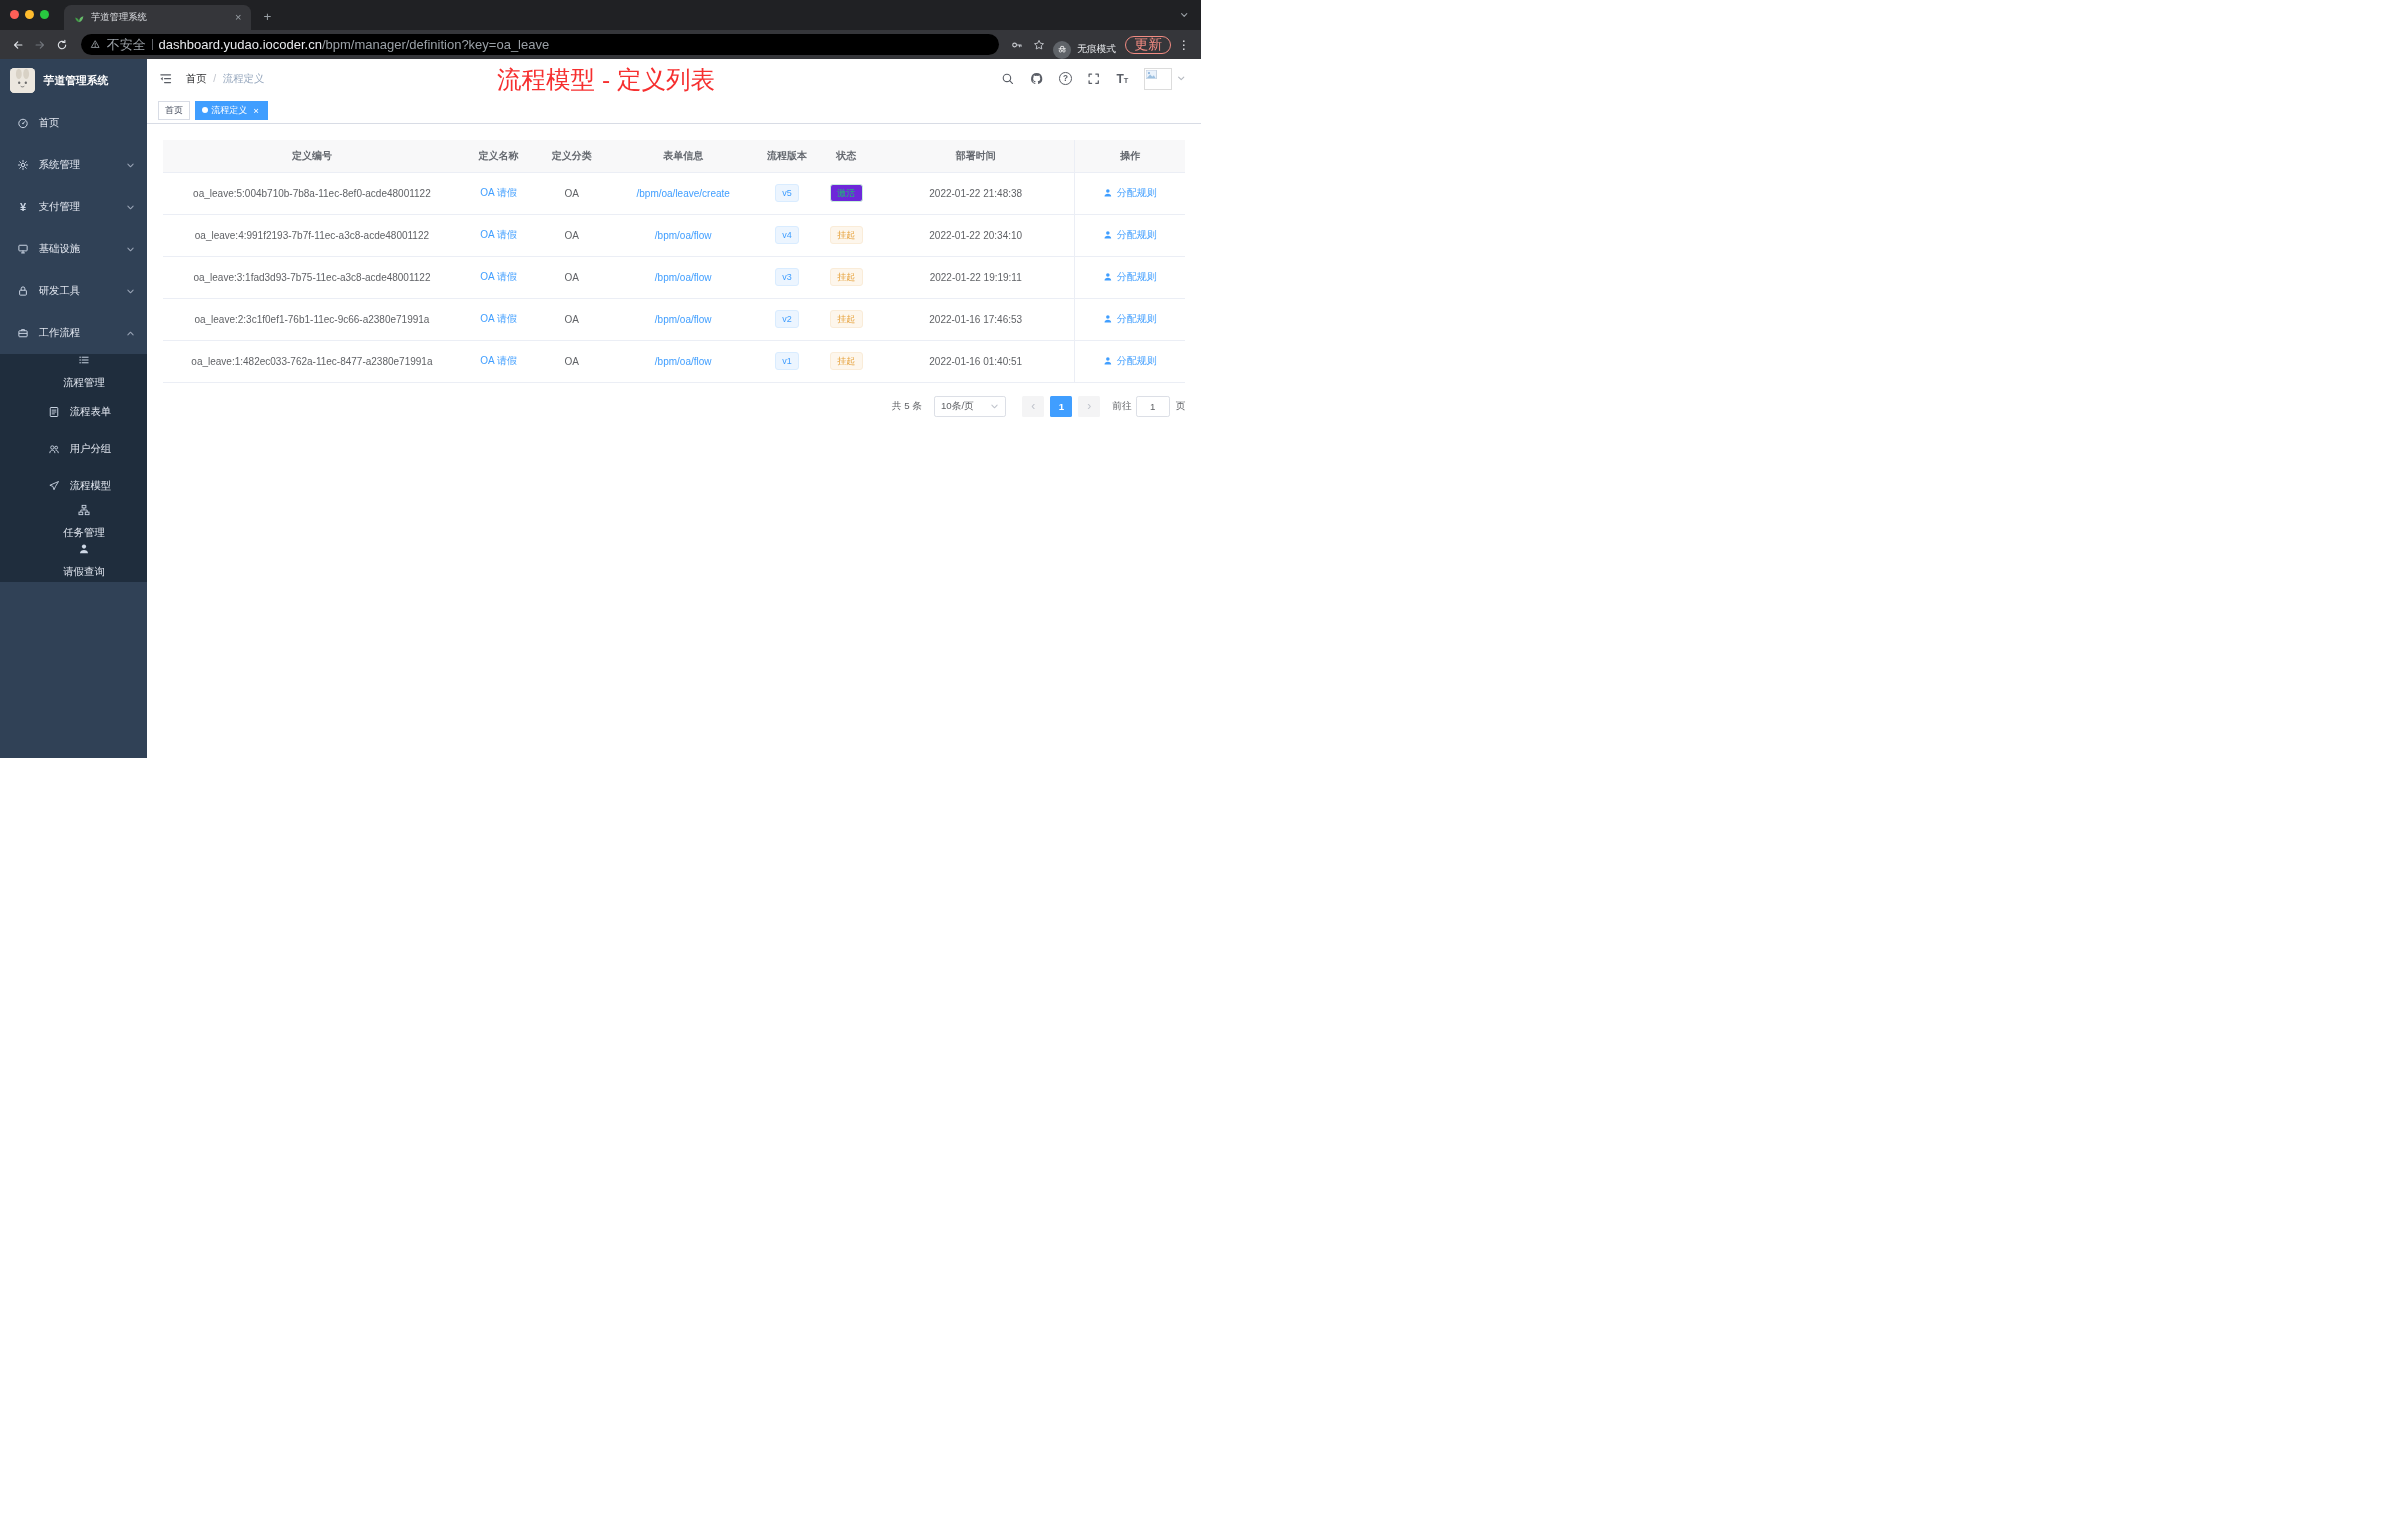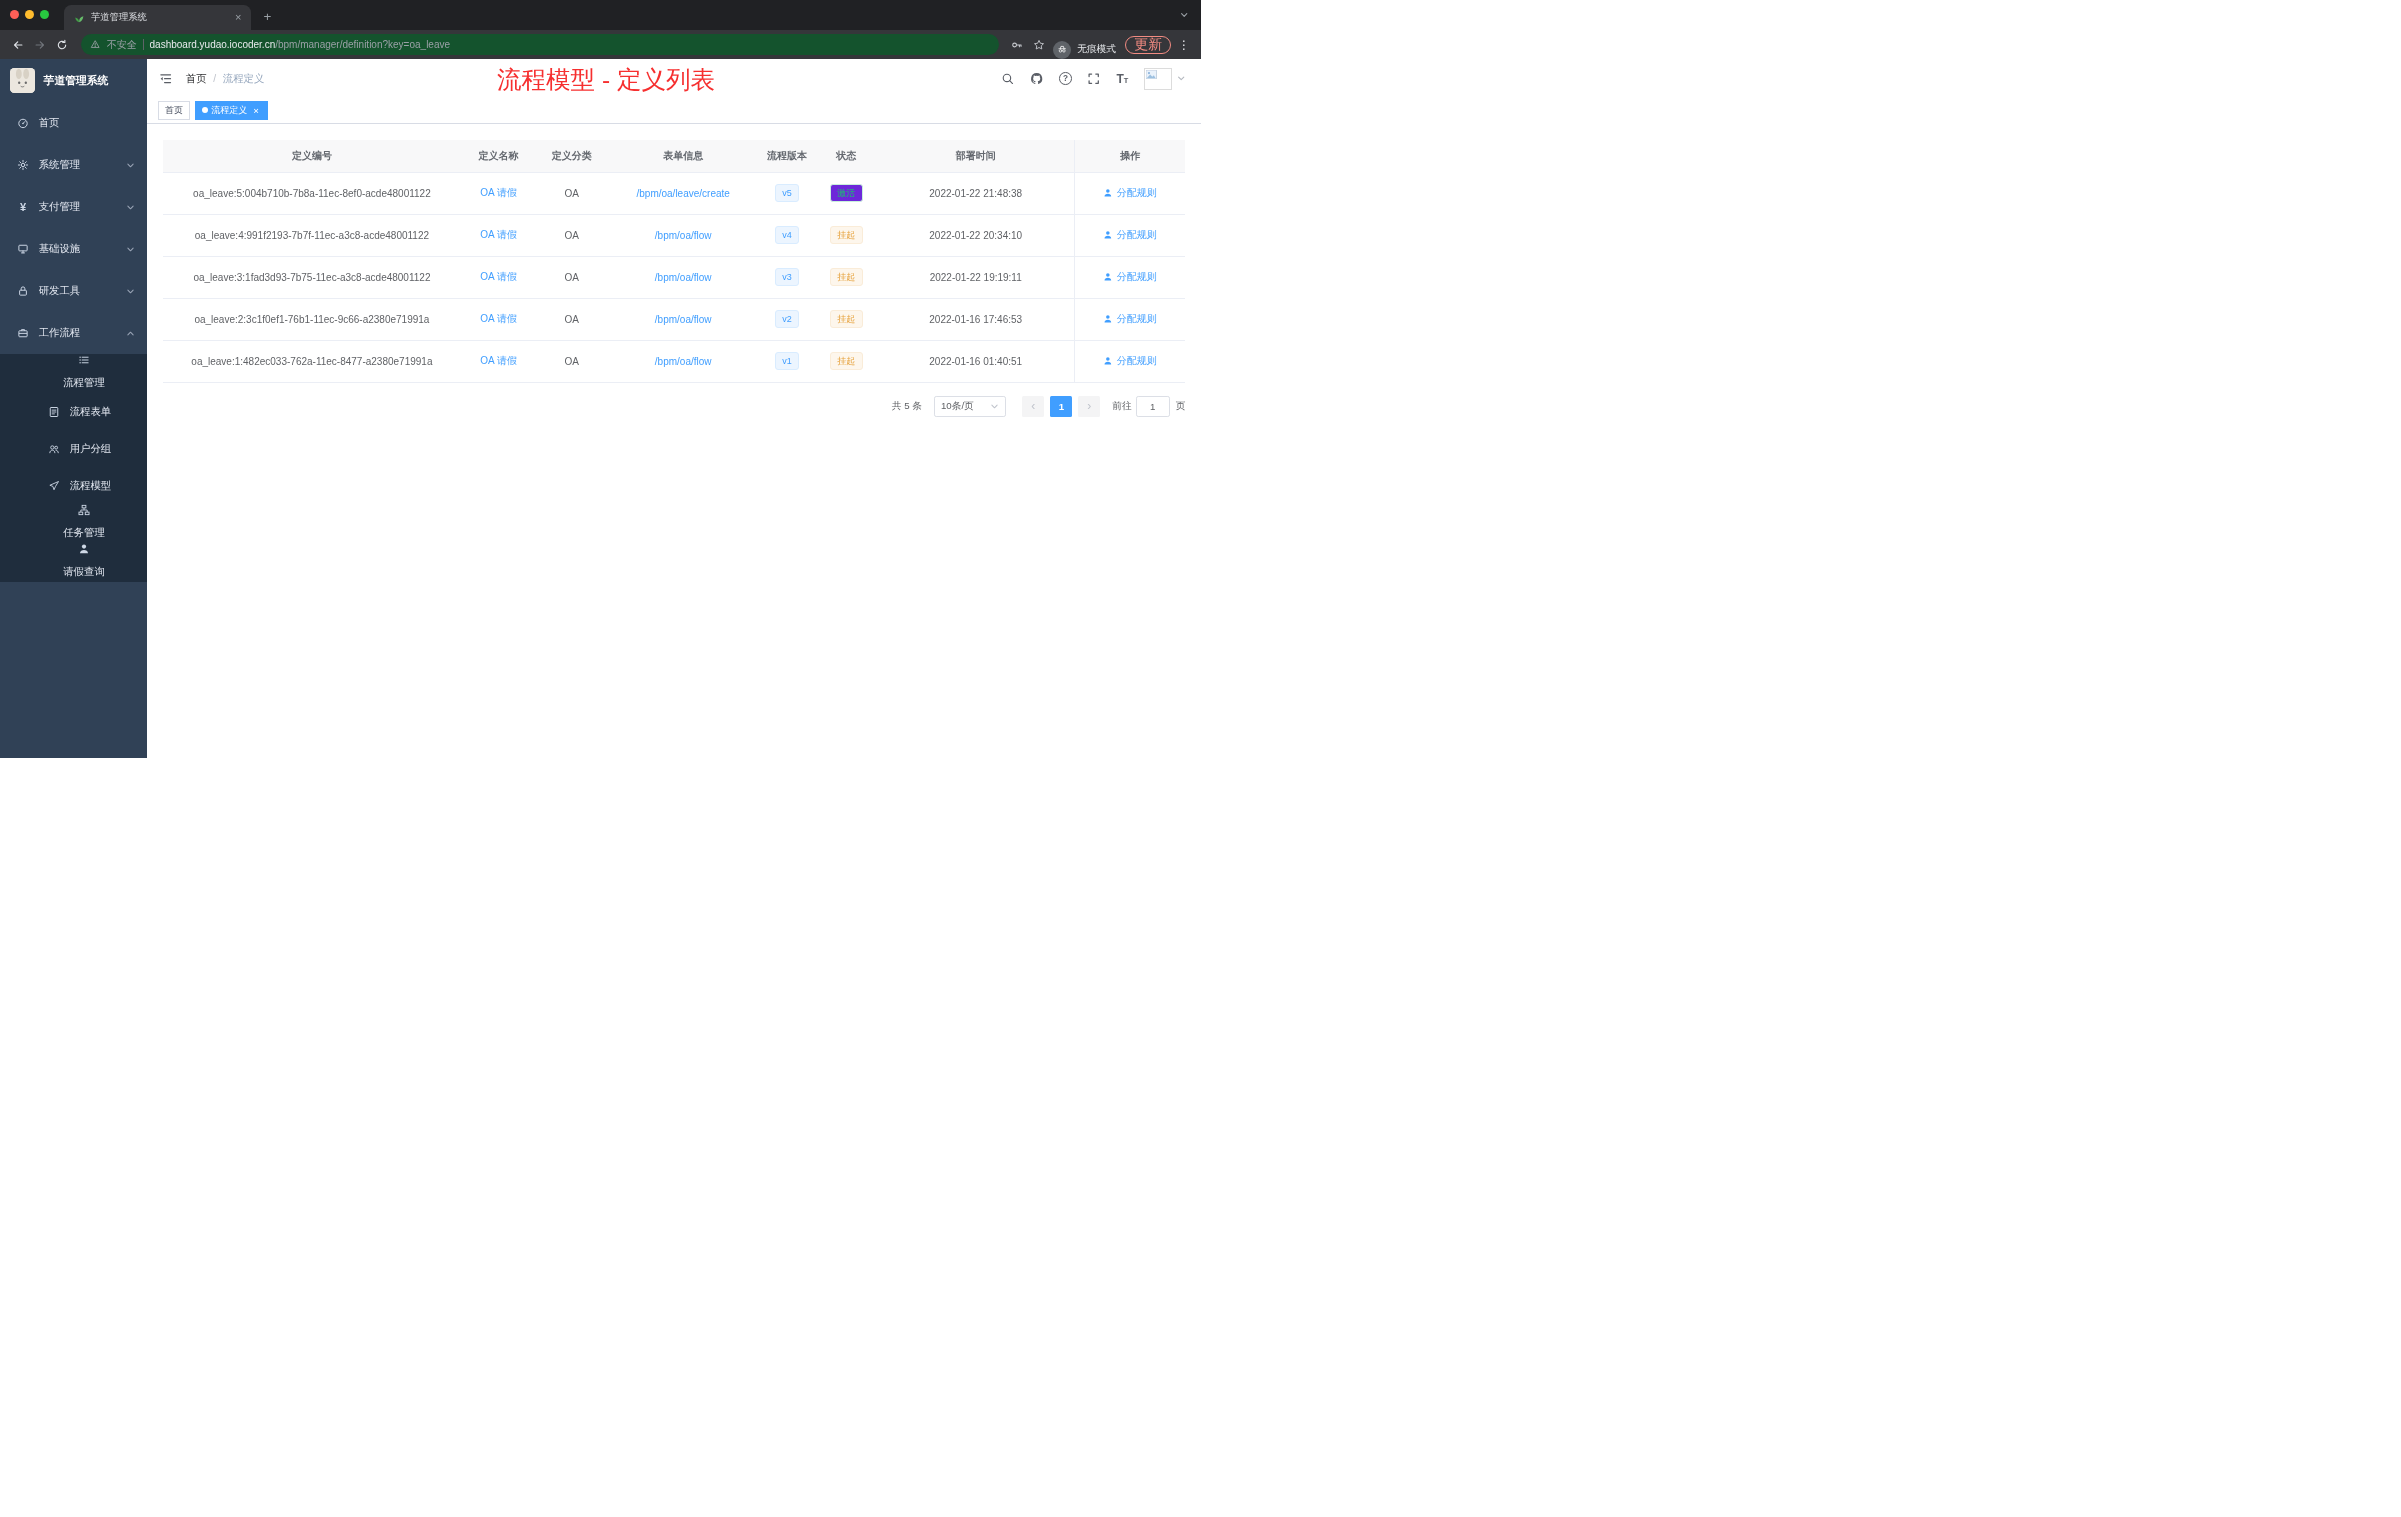--- a/index.html
+++ b/index.html
@@ -18,21 +18,21 @@
   .l-red{background:#ff5f57;} .l-yel{background:#febc2e;} .l-grn{background:#28c840;}
   .tab { margin-left:64px; width:187px; height:25px; background:#35363a; border-radius:7.4px 7.4px 0 0; display:flex; align-items:center; padding:0 6px 0 9px; gap:6px; }
   .tab-title { flex:1; color:#dfe1e5; font-size:9.3px; white-space:nowrap; overflow:hidden; }
   .tab-close { color:#9aa0a6; font-size:11px; width:13.4px; height:13.4px; display:flex; align-items:center; justify-content:center; border-radius:50%; }
   .newtab { color:#9aa0a6; font-size:13.4px; width:21px; height:21px; margin:0 0 3px 6px; display:flex; align-items:center; justify-content:center; }
   .strip-caret { position:absolute; right:12px; top:9.7px; color:#9aa0a6; }
 
   .toolbar { height:29px; background:#35363a; display:flex; align-items:center; padding:0 7.4px; }
   .nav-btn { width:22px; height:22px; display:flex; align-items:center; justify-content:center; border-radius:50%; }
   .c-lt { color:#dee1e6; } .c-dim { color:#70747a; } .c-md { color:#c7cacf; }
-  .omnibox { flex:1; height:21px; background:#14532d; border-radius:10.4px; margin:0 7.4px; display:flex; align-items:center; padding:0 9.7px; gap:6px; font-size:10px; }
+  .omnibox { flex:1; height:21px; background:#000000; border-radius:10.4px; margin:0 7.4px; display:flex; align-items:center; padding:0 9.7px; gap:6px; font-size:13px; }
   .omni-sec { color:#9aa0a6; }
   .omni-div { width:0.7px; height:11px; background:#5f6368; }
   .omni-host { color:#e8eaed; }
   .omni-path { color:#9aa0a6; }
   .omni-url { display:flex; }
   .tool-ic { width:22px; height:22px; display:flex; align-items:center; justify-content:center; }
   .incog { display:flex; align-items:center; gap:6px; margin:10px 6px 0 3px; }
   .incog-badge { width:18px; height:18px; border-radius:50%; background:#5f6368; display:flex; align-items:center; justify-content:center; color:#fff; }
   .incog-label { color:#e8eaed; font-size:9.7px; white-space:nowrap; }
   .update-pill { height:18px; border:1.1px solid #f28b82; border-radius:9.7px; color:#f28b82; font-size:14px; display:flex; align-items:center; padding:0 8.2px; margin:0 3px; white-space:nowrap; }

